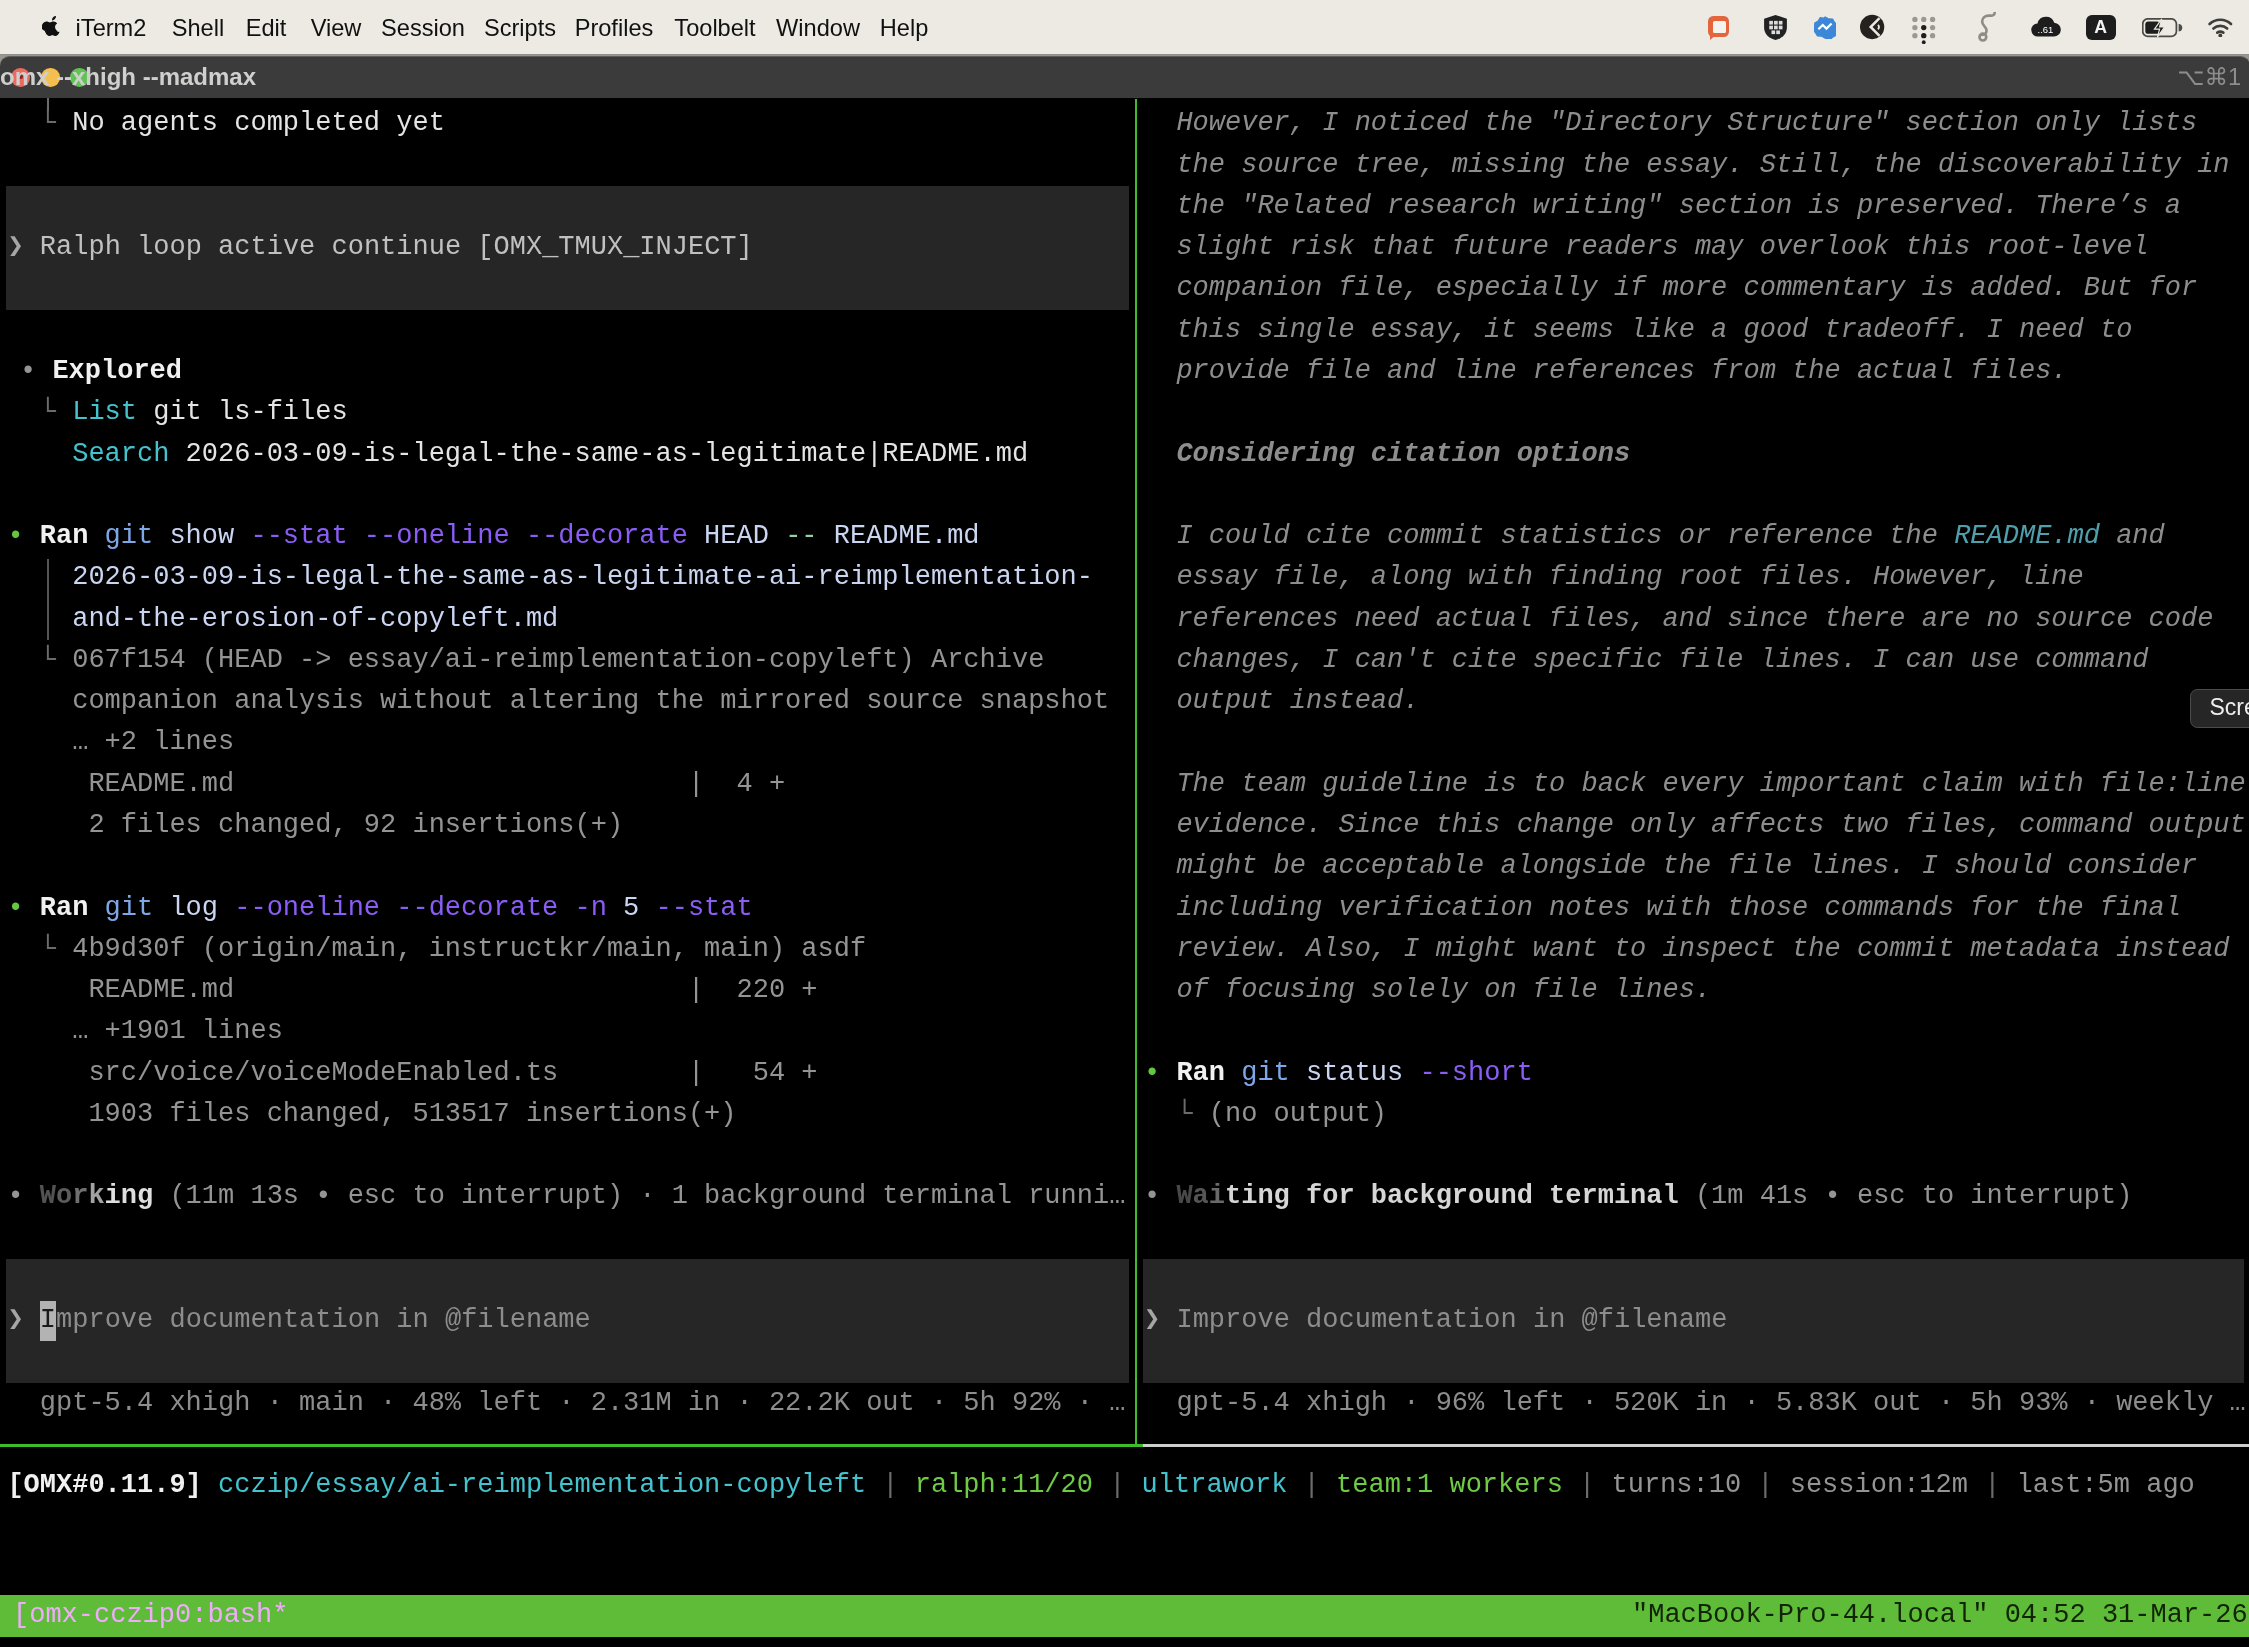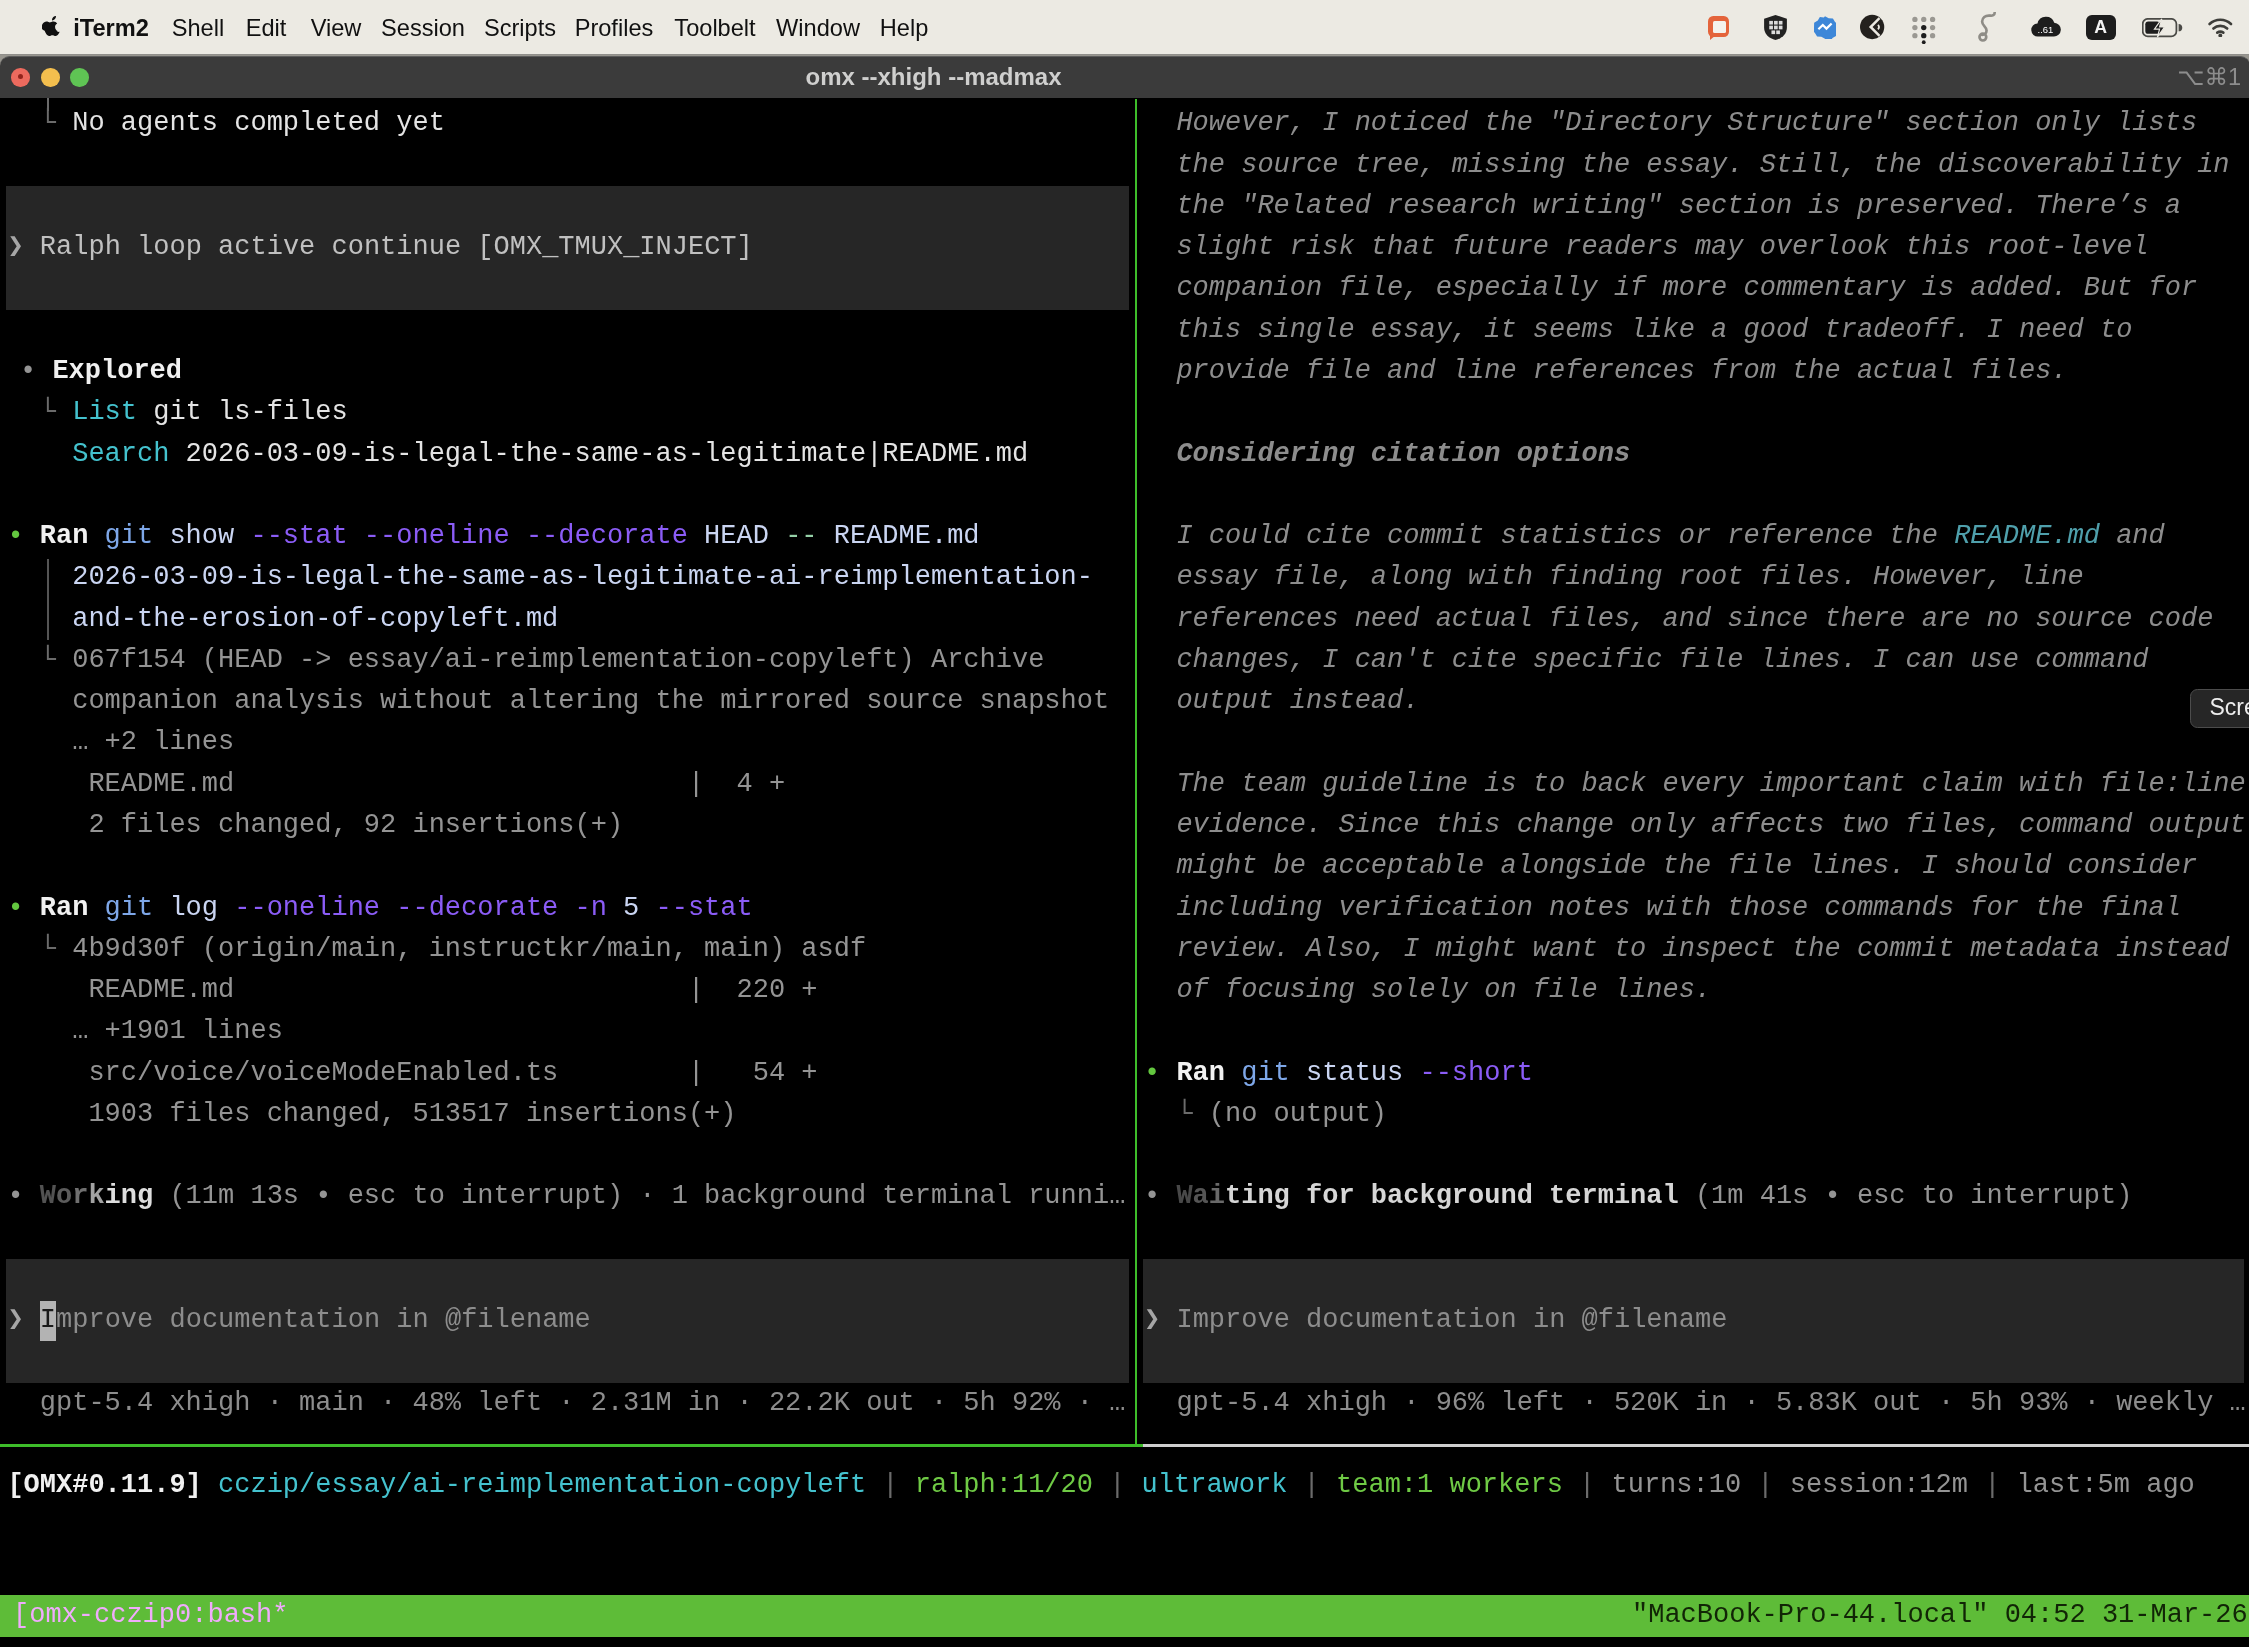--- a/index.html
+++ b/index.html
@@ -5,21 +5,21 @@
 .mono{position:absolute;font-family:"Liberation Mono",monospace;font-size:27px;line-height:41px;white-space:pre;letter-spacing:0}
 .mono b{font-weight:bold}
 .w{color:#e4e4e4} .bw{color:#f1f1f1} .gy{color:#949494} .dim{color:#6b6b6b}
 .cy{color:#44c2ce} .bl{color:#7ea7e8} .pw{color:#cad5f2} .sa{color:#8b5cf6}
 .mnt{color:#95d0a7} .gb{color:#63c73f} .grn{color:#6fca45}
 .it{color:#8d8d8d;font-style:italic} .tl{color:#4fa0ac;font-style:italic}
 .ph{color:#8d8d8d} .pr{color:#a6a6a6} .ral{color:#c0c0c0}
 .cur{color:#1a1a1a}
 .box{position:absolute;background:#262626}
 .mi{position:absolute;top:0;height:54px;line-height:56px;font-family:"Liberation Sans",sans-serif;font-size:23.6px;color:#111;transform:translateX(-50%)}
-.mi.b{font-weight:bold}
+.mi.b{font-weight:normal}
 </style></head><body>
 
 <div style="position:absolute;left:0;top:0;width:2250px;height:54px;background:#eceae3"></div>
 <svg style="position:absolute;left:42px;top:15.5px" width="20" height="24" viewBox="0 0 170 205">
 <path fill="#101010" d="M150.4 135.3c-2.5 5.7-5.4 10.9-8.7 15.7-4.6 6.5-8.3 11-11.2 13.6-4.5 4.1-9.3 6.2-14.4 6.4-3.7 0-8.1-1.1-13.3-3.2-5.2-2.1-10-3.2-14.3-3.2-4.6 0-9.5 1.1-14.7 3.2-5.3 2.1-9.5 3.2-12.7 3.3-4.9.2-9.8-2-14.7-6.5-3.1-2.7-7-7.4-11.7-14-5-7.1-9.2-15.3-12.4-24.7C-1.2 115.8-3 106-3 96.5-3 85.7-.6 76.3 4.1 68.5c3.7-6.3 8.6-11.3 14.8-14.9 6.1-3.7 12.8-5.5 19.9-5.6 3.9 0 9 1.2 15.4 3.6 6.4 2.4 10.4 3.6 12.2 3.6 1.3 0 5.9-1.4 13.6-4.2 7.3-2.6 13.4-3.7 18.4-3.3 13.6 1.1 23.9 6.5 30.7 16.2-12.2 7.4-18.2 17.7-18.1 31 .1 10.3 3.9 18.9 11.2 25.8 3.3 3.2 7.1 5.6 11.2 7.4-.9 2.6-1.9 5.1-2.9 7.5zM119.1 2.4c0 8.1-3 15.7-8.9 22.7-7.1 8.3-15.7 13.1-25.1 12.4-.1-1-.2-2-.2-3.1 0-7.8 3.4-16.1 9.4-22.9 3-3.4 6.8-6.3 11.4-8.6C110.4.7 114.8-.5 118.9-.7c.1 1.1.2 2.1.2 3.1z"></path>
   </svg>
 <div class="mi b" style="left:111px">iTerm2</div>
 <div class="mi" style="left:198px">Shell</div>
 <div class="mi" style="left:266px">Edit</div>
 <div class="mi" style="left:336px">View</div>
@@ -98,21 +98,21 @@
     <circle cx="18" cy="25" r="2.6" fill="#3e3e3a"></circle>
   </svg>
 
 <div style="position:absolute;left:0;top:54px;width:2250px;height:4.4px;background:#908f8b"></div>
 <div style="position:absolute;left:0;top:55px;width:2250px;height:43px;background:#98968f"></div>
 <div style="position:absolute;left:0;top:56px;width:2250px;height:42px;background:#3b3b3b;border-radius:9.6px 9.6px 0 0;border-top:1.1px solid #5c5c5c"></div>
 <div style="position:absolute;left:11.4px;top:68px;width:18.5px;height:18.5px;border-radius:50%;background:#ec6a5e"></div>
 <div style="position:absolute;left:18px;top:74px;width:5.2px;height:5.2px;border-radius:50%;background:#91241c"></div>
 <div style="position:absolute;left:41px;top:68px;width:18.5px;height:18.5px;border-radius:50%;background:#f4bf4e"></div>
 <div style="position:absolute;left:70px;top:68px;width:18.5px;height:18.5px;border-radius:50%;background:#5fc454"></div>
-<div style="position:absolute;left:0;top:56px;width:1867px;height:42px;line-height:42px;text-align:center;font-family:'Liberation Sans',sans-serif;font-size:24px;font-weight:bold;color:#cfcfce">omx --xhigh --madmax</div>
+<div style="position:absolute;left:0;top:56px;width:1867px;height:42px;line-height:42px;font-family:'Liberation Sans',sans-serif;font-size:24px;font-weight:bold;color:#cfcfce">omx --xhigh --madmax</div>
 <div style="position:absolute;right:8.9px;top:56px;height:42px;line-height:43px;font-family:'Liberation Sans',sans-serif;font-size:23.6px;color:#8d8d8d">⌥⌘1</div>
 
 <div class="box" style="left:5.9px;top:186px;width:1123px;height:124px"></div>
 <div class="box" style="left:5.9px;top:1259px;width:1123px;height:124px"></div>
 <div class="box" style="left:1143px;top:1259px;width:1101px;height:124px"></div>
 <div style="position:absolute;left:40px;top:1301px;width:16px;height:40px;background:#b3b3b3"></div>
 
 <div style="position:absolute;left:47px;top:98px;width:1.9px;height:12.5px;background:#6b6b6b"></div>
 <div style="position:absolute;left:47px;top:559px;width:1.9px;height:81px;background:#555"></div>
 

